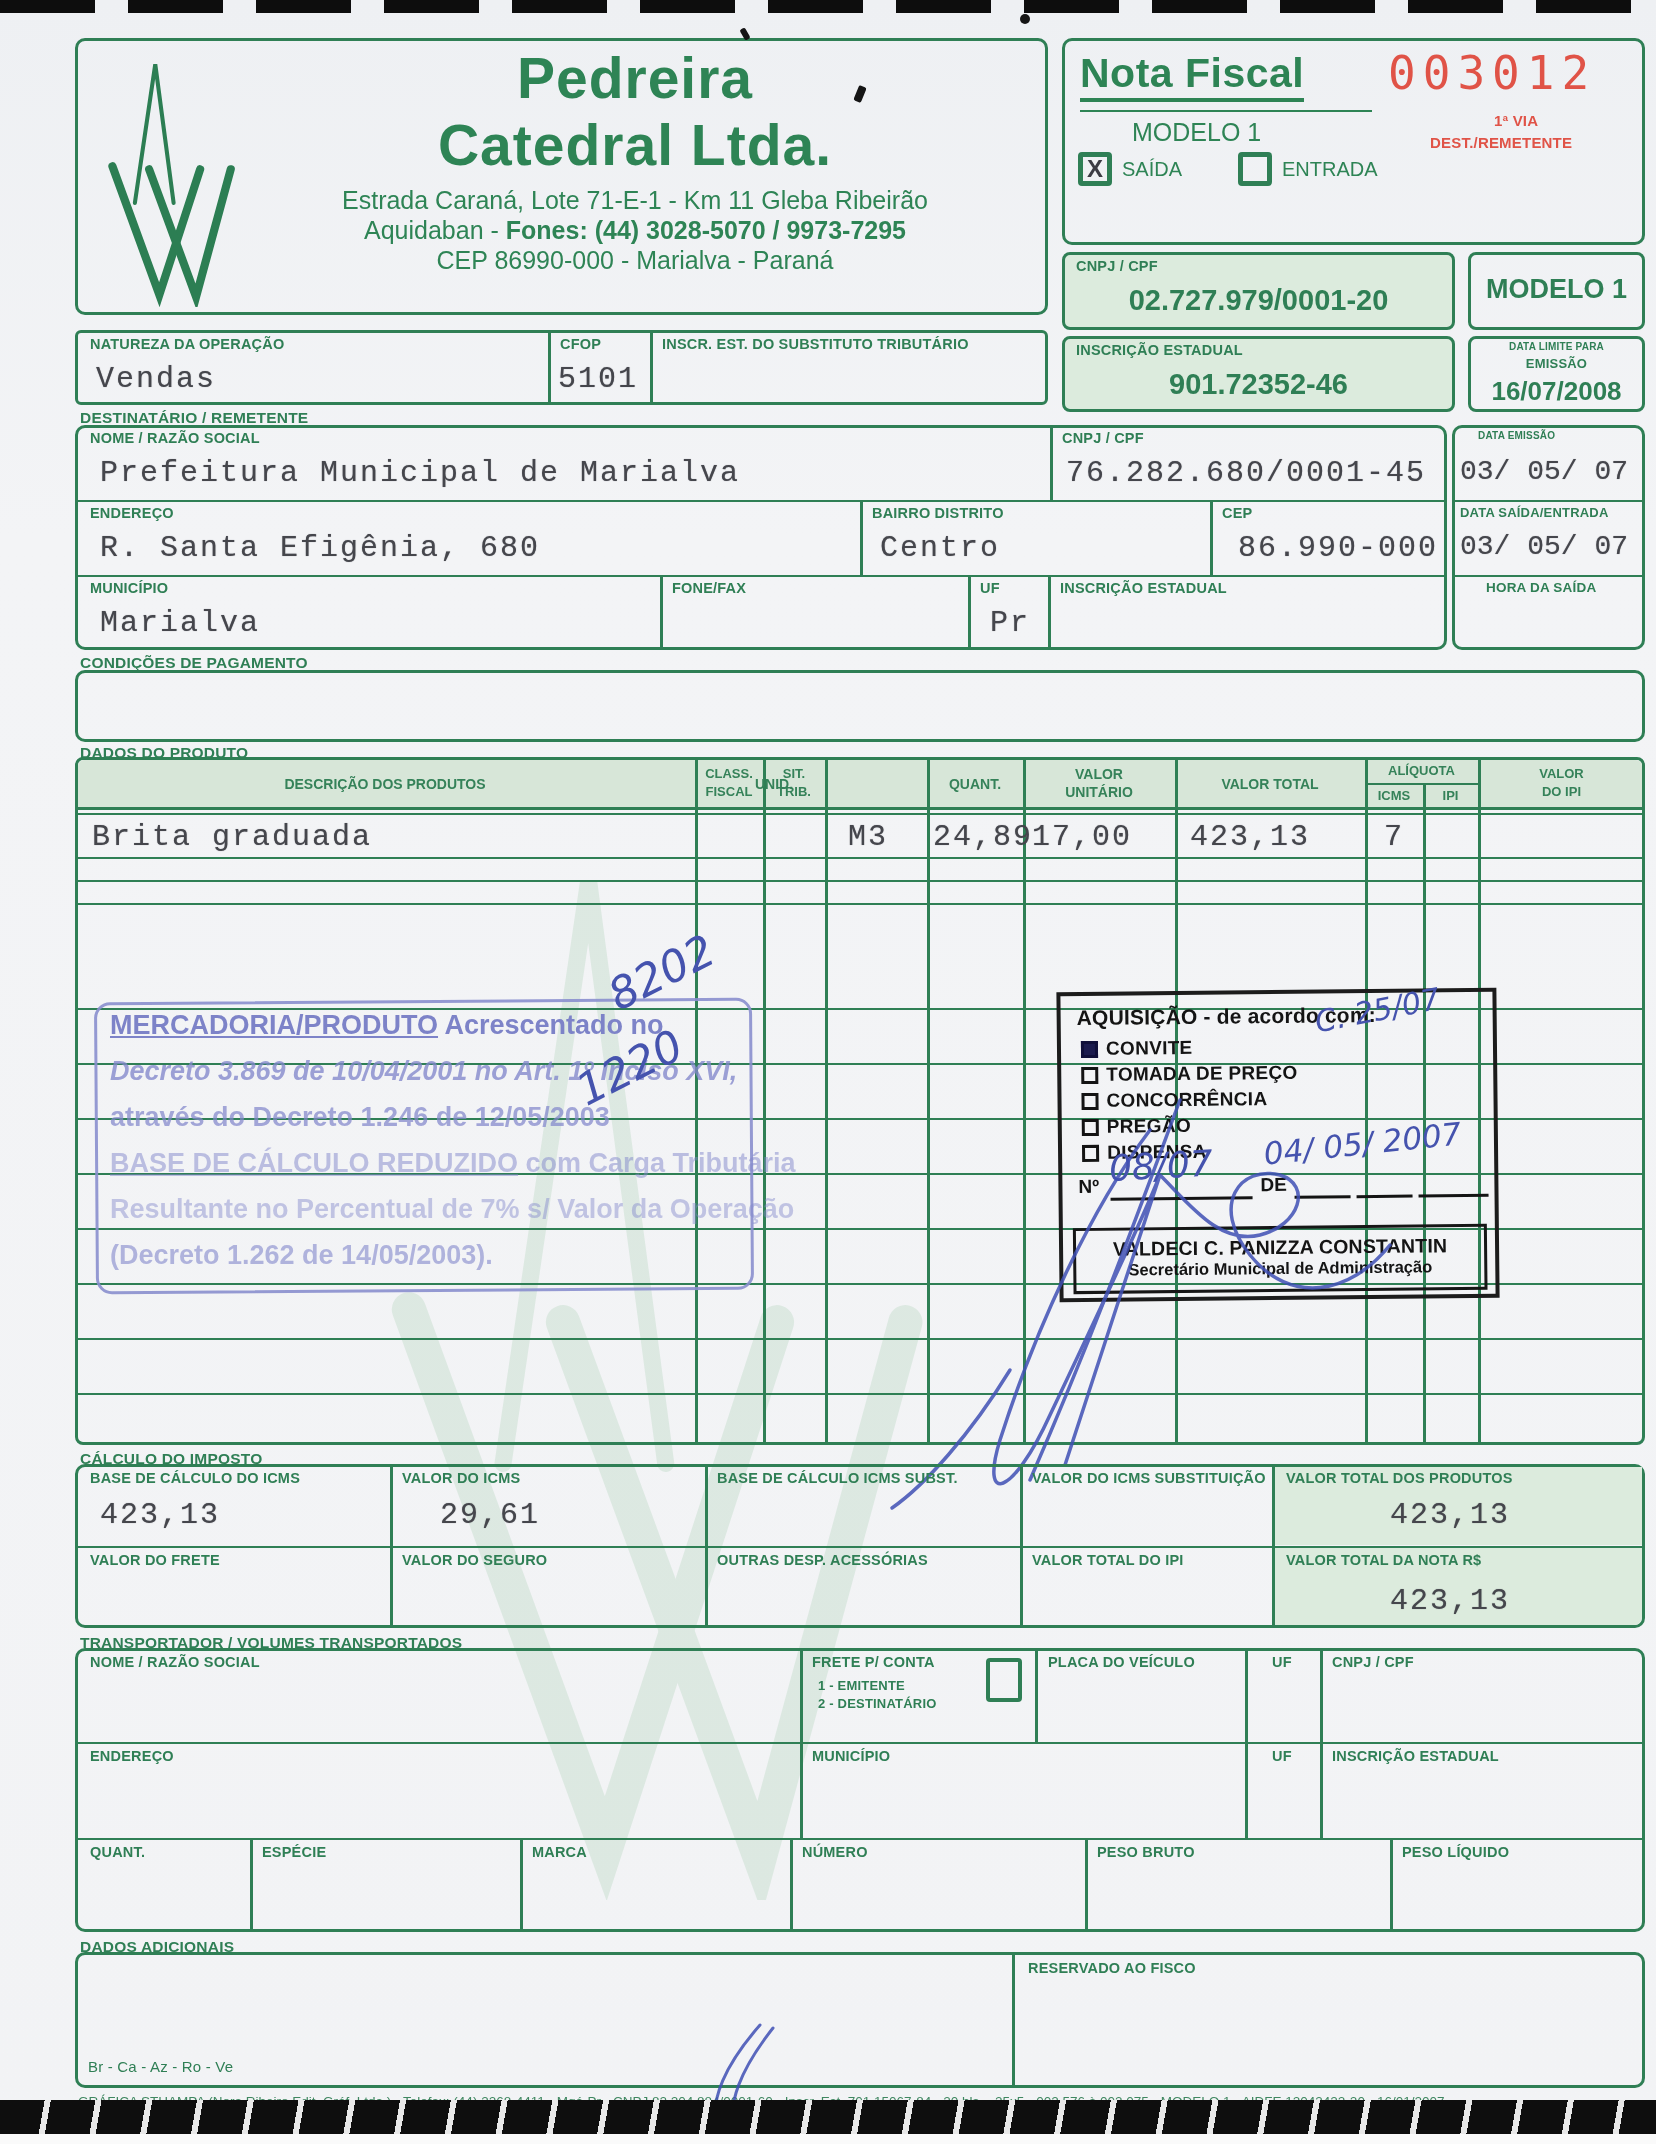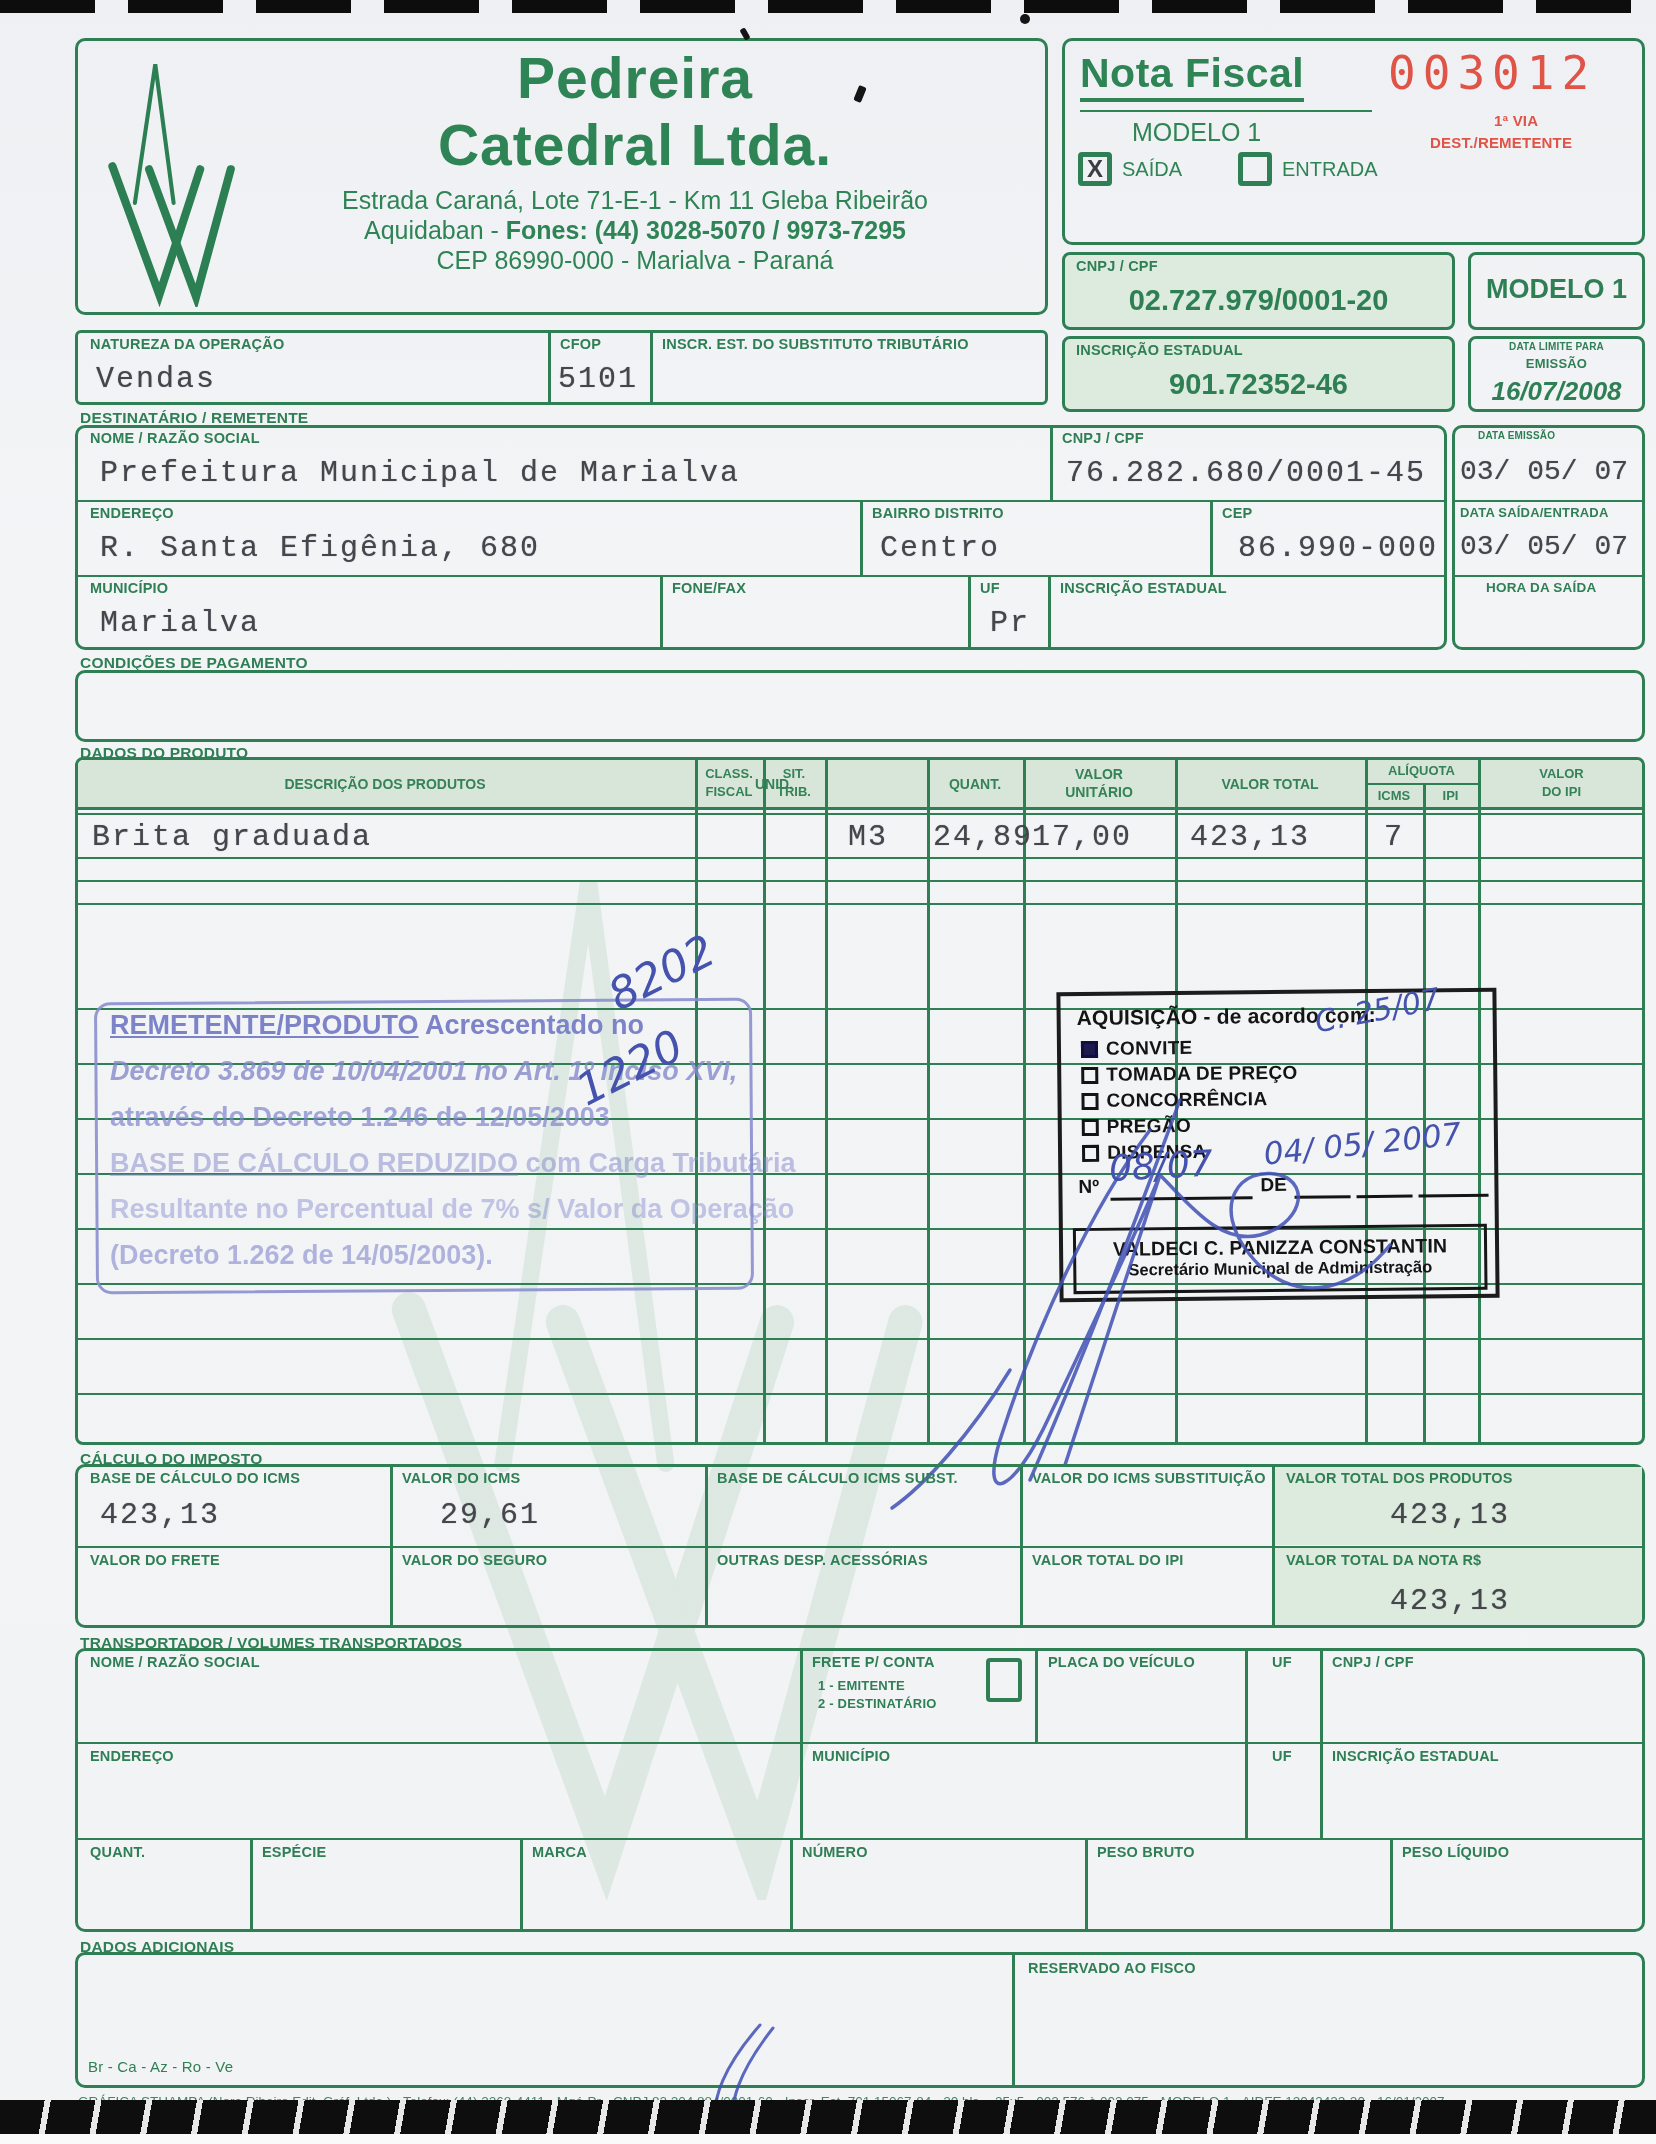--- a/index.html
+++ b/index.html
@@ -110,21 +110,21 @@
 <div class="lbl" style="left:1076px;top:258px;">CNPJ / CPF</div>
 <div class="gval ctr" style="left:1062px;top:284px;width:393px;font-size:29px;">02.727.979/0001-20</div>
 <div class="box" style="left:1468px;top:252px;width:177px;height:78px;border-radius:8px;"></div>
 <div class="gval ctr" style="left:1468px;top:274px;width:177px;font-size:27px;">MODELO 1</div>
 <div class="box tintbg" style="left:1062px;top:336px;width:393px;height:76px;border-radius:8px;"></div>
 <div class="lbl" style="left:1076px;top:342px;">INSCRIÇÃO ESTADUAL</div>
 <div class="gval ctr" style="left:1062px;top:368px;width:393px;font-size:29px;">901.72352-46</div>
 <div class="box" style="left:1468px;top:336px;width:177px;height:76px;border-radius:8px;"></div>
 <div class="lbl ctr" style="left:1468px;top:341px;width:177px;font-size:10px;">DATA LIMITE PARA</div>
 <div class="lbl ctr" style="left:1468px;top:356px;width:177px;font-size:13px;">EMISSÃO</div>
-<div class="gval ctr" style="left:1468px;top:376px;width:177px;font-size:26px;font-style:italic;">16/07/2008</div>
+<div class="gval ctr" style="left:1468px;top:376px;width:177px;font-size:26px;">16/07/2008</div>
 
 <div class="box" style="left:75px;top:330px;width:973px;height:75px;border-radius:6px;"></div>
 <div class="vline" style="left:548px;top:330px;height:75px;"></div>
 <div class="vline" style="left:650px;top:330px;height:75px;"></div>
 <div class="lbl" style="left:90px;top:336px;">NATUREZA DA OPERAÇÃO</div>
 <div class="type" style="left:96px;top:362px;">Vendas</div>
 <div class="lbl" style="left:560px;top:336px;">CFOP</div>
 <div class="type" style="left:558px;top:362px;">5101</div>
 <div class="lbl" style="left:662px;top:336px;">INSCR. EST. DO SUBSTITUTO TRIBUTÁRIO</div>
 
@@ -216,21 +216,21 @@
 <div class="hline" style="left:75px;top:1063px;width:1570px;"></div>
 <div class="hline" style="left:75px;top:1118px;width:1570px;"></div>
 <div class="hline" style="left:75px;top:1173px;width:1570px;"></div>
 <div class="hline" style="left:75px;top:1228px;width:1570px;"></div>
 <div class="hline" style="left:75px;top:1283px;width:1570px;"></div>
 <div class="hline" style="left:75px;top:1338px;width:1570px;"></div>
 <div class="hline" style="left:75px;top:1393px;width:1570px;"></div>
 
 <div style="position:absolute;left:95px;top:1000px;width:658px;height:292px;border:3px solid #8a8fce;border-radius:16px;transform:rotate(-.4deg);opacity:.9;"></div>
 <div class="stamp-p" style="left:110px;top:1010px;color:#7d83c8;">
-  <span class="u">REMETENTE/PRODUTO</span><span> Acrescentado no</span>
+  <span class="u">MERCADORIA/PRODUTO</span><span> Acrescentado no</span>
 </div>
 <div class="stamp-p" style="left:110px;top:1056px;opacity:.78;font-style:italic;">Decreto 3.869 de 10/04/2001 no Art. 1º Inciso XVI,</div>
 <div class="stamp-p" style="left:110px;top:1102px;opacity:.72;">através do Decreto 1.246 de 12/05/2003</div>
 <div class="stamp-p" style="left:110px;top:1148px;opacity:.5;">
   <span class="u">BASE DE CÁLCULO REDUZIDO</span><span> com Carga Tributária</span>
 </div>
 <div class="stamp-p" style="left:110px;top:1194px;opacity:.45;">Resultante no Percentual de 7% s/ Valor da Operação</div>
 <div class="stamp-p" style="left:110px;top:1240px;opacity:.6;">(Decreto 1.262 de 14/05/2003).</div>
 
 <div class="hand" style="left:600px;top:975px;font-size:44px;transform:rotate(-27deg);">8202</div>

